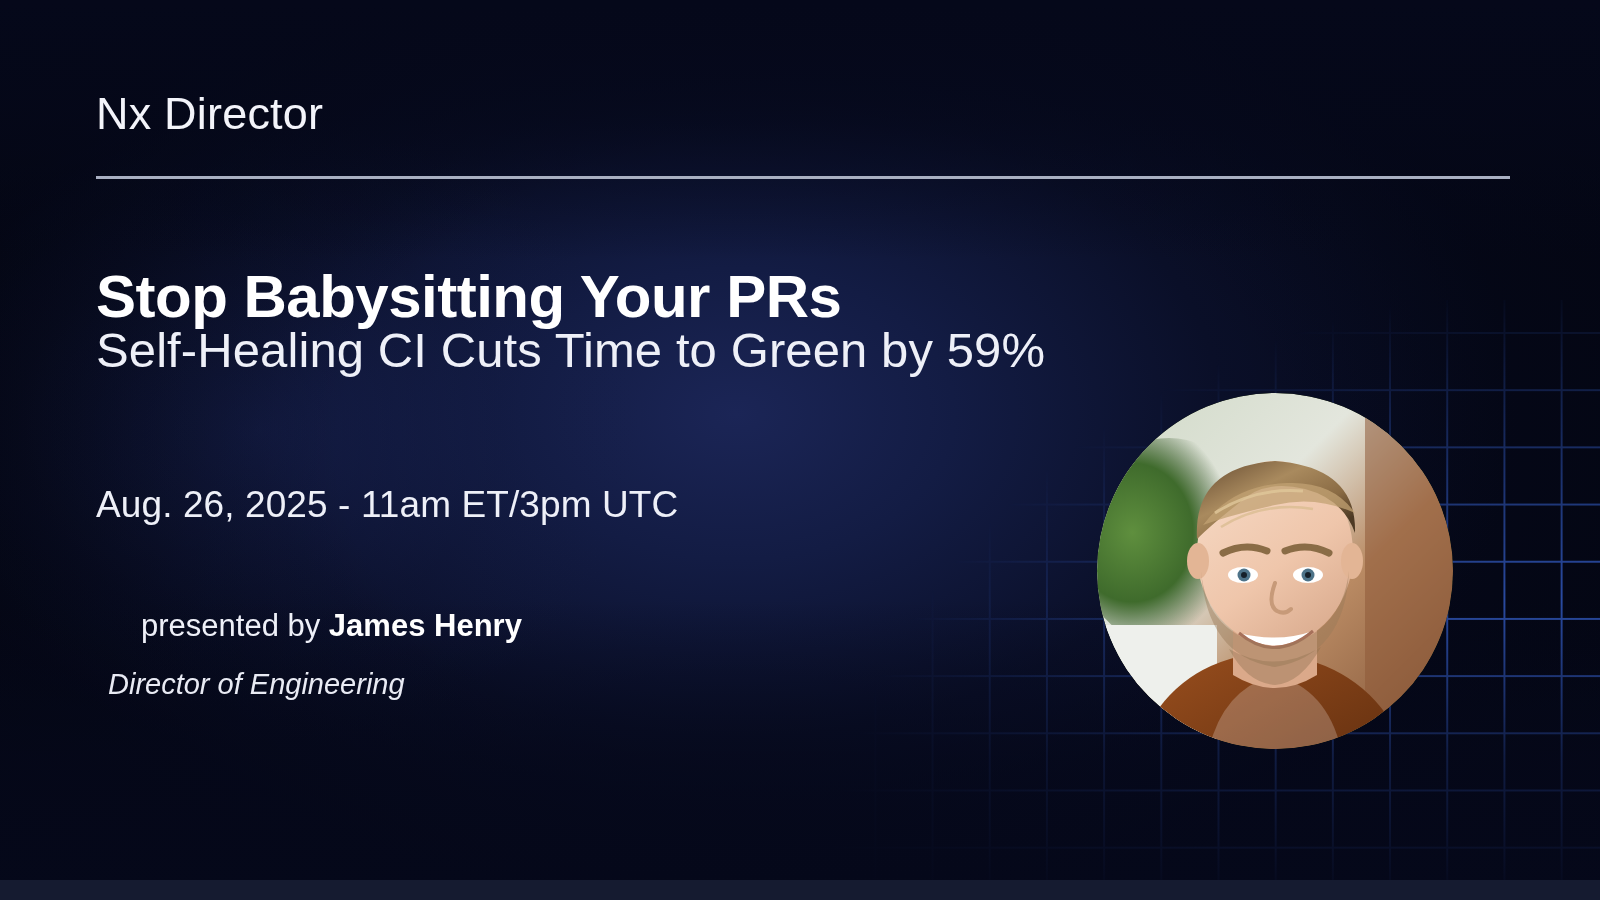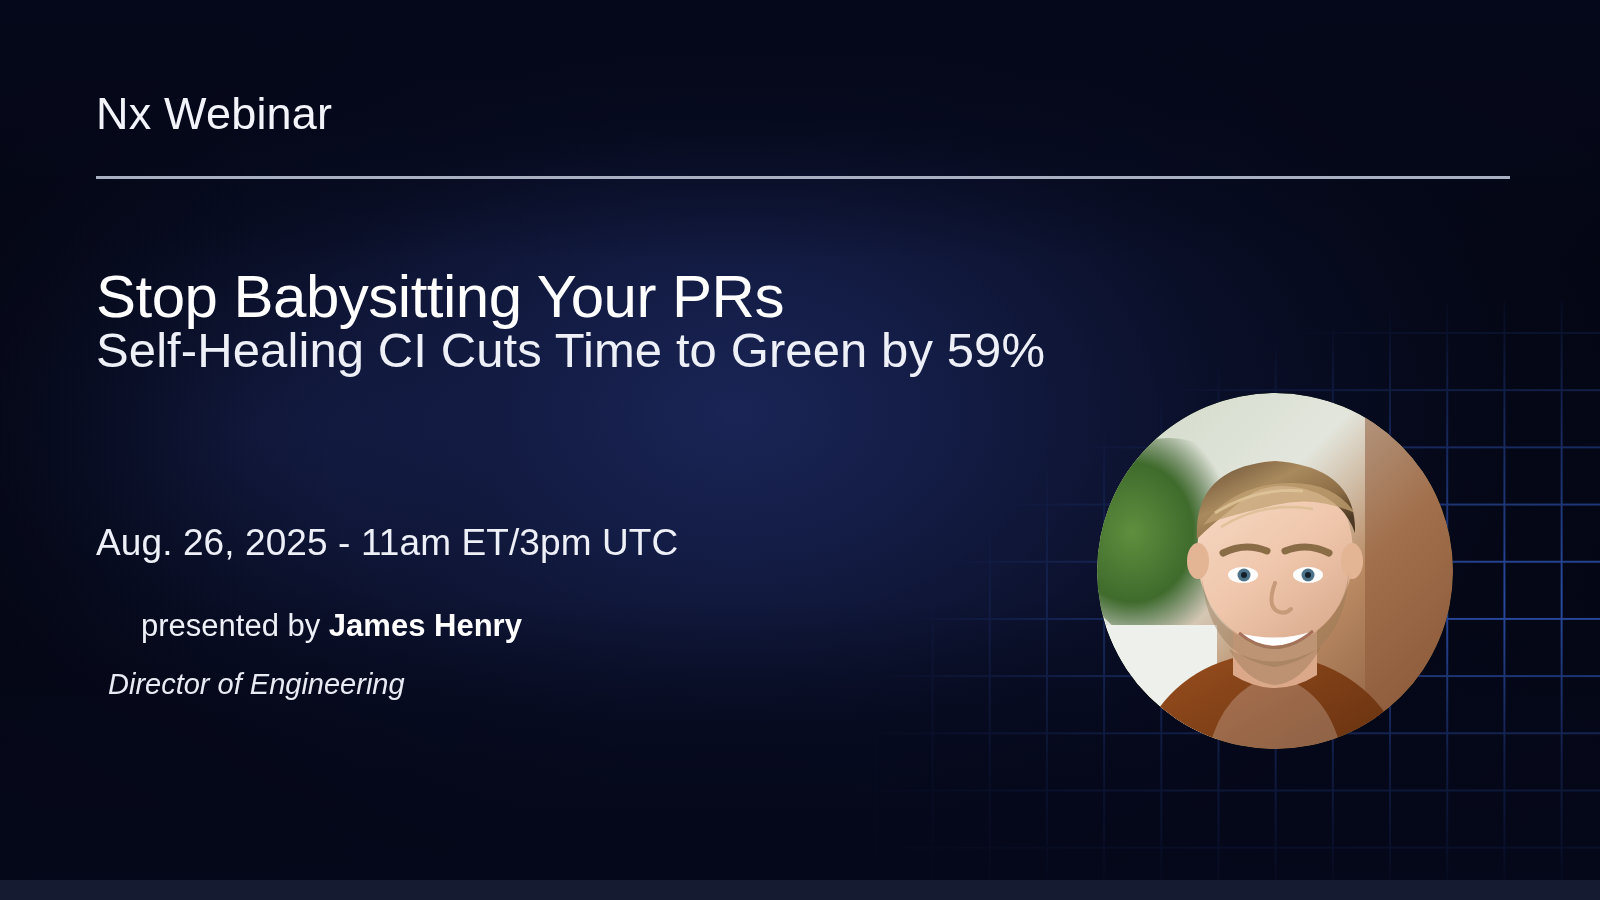--- a/index.html
+++ b/index.html
@@ -84,40 +84,40 @@
   .divider {
     position: absolute;
     left: 96px; top: 176px;
     width: 1414px; height: 3px;
     background: #a9b0c2;
   }
   .headline {
     position: absolute;
     left: 0; top: 225px;
     font-size: 60px;
-    font-weight: 400;
+    font-weight: 700;
     color: #ffffff;
     letter-spacing: -0.5px;
     line-height: 1.06;
     white-space: nowrap;
     text-align: right;
   }
   .subhead {
     position: absolute;
     left: 0; top: 313px;
     width: 1000px;
     font-size: 49px;
     font-weight: 300;
     color: #eef0f8;
     line-height: 1.52;
     letter-spacing: 0.1px;
   }
   .datetime {
     position: absolute;
-    left: 0; top: 522px;
+    left: 0; top: 484px;
     font-size: 37px;
     font-weight: 300;
     color: #eef0f8;
     letter-spacing: 0.1px;
     white-space: nowrap;
   }
   .presenter {
     position: absolute;
     left: 0; top: 608px;
     font-size: 31px;
@@ -245,21 +245,21 @@
         <path d="M142 240 q36 26 74 -2 q-34 12 -74 2 z" fill="#ffffff"></path>
         <path d="M142 240 q36 30 74 -2" stroke="#a6705a" stroke-width="3" fill="none"></path>
 
         <path d="M104 178 q6 86 74 96 q70 -12 74 -96 q-8 66 -74 76 q-68 -10 -74 -76 z" fill="#9a7a58" opacity="0.45"></path>
         <path d="M132 256 q46 26 92 -2 q-20 36 -46 38 q-28 -2 -46 -36 z" fill="#8f7051" opacity="0.4"></path>
       </g>
     </svg>
   </div>
 
   <div class="content">
-    <div class="eyebrow">Nx Webinar</div>
+    <div class="eyebrow">Nx Director</div>
     <h1 class="headline">Stop Babysitting Your PRs</h1>
     <div class="subhead">Self-Healing CI Cuts Time to Green by 59%</div>
     <div class="datetime">Aug. 26, 2025 - 11am ET/3pm UTC</div>
     <div class="presenter"><span>presented by </span><span class="name">James Henry</span></div>
     <div class="role">Director of Engineering</div>
   </div>
 
   <div class="divider"></div>
   <div class="footer-bar"></div>
 

